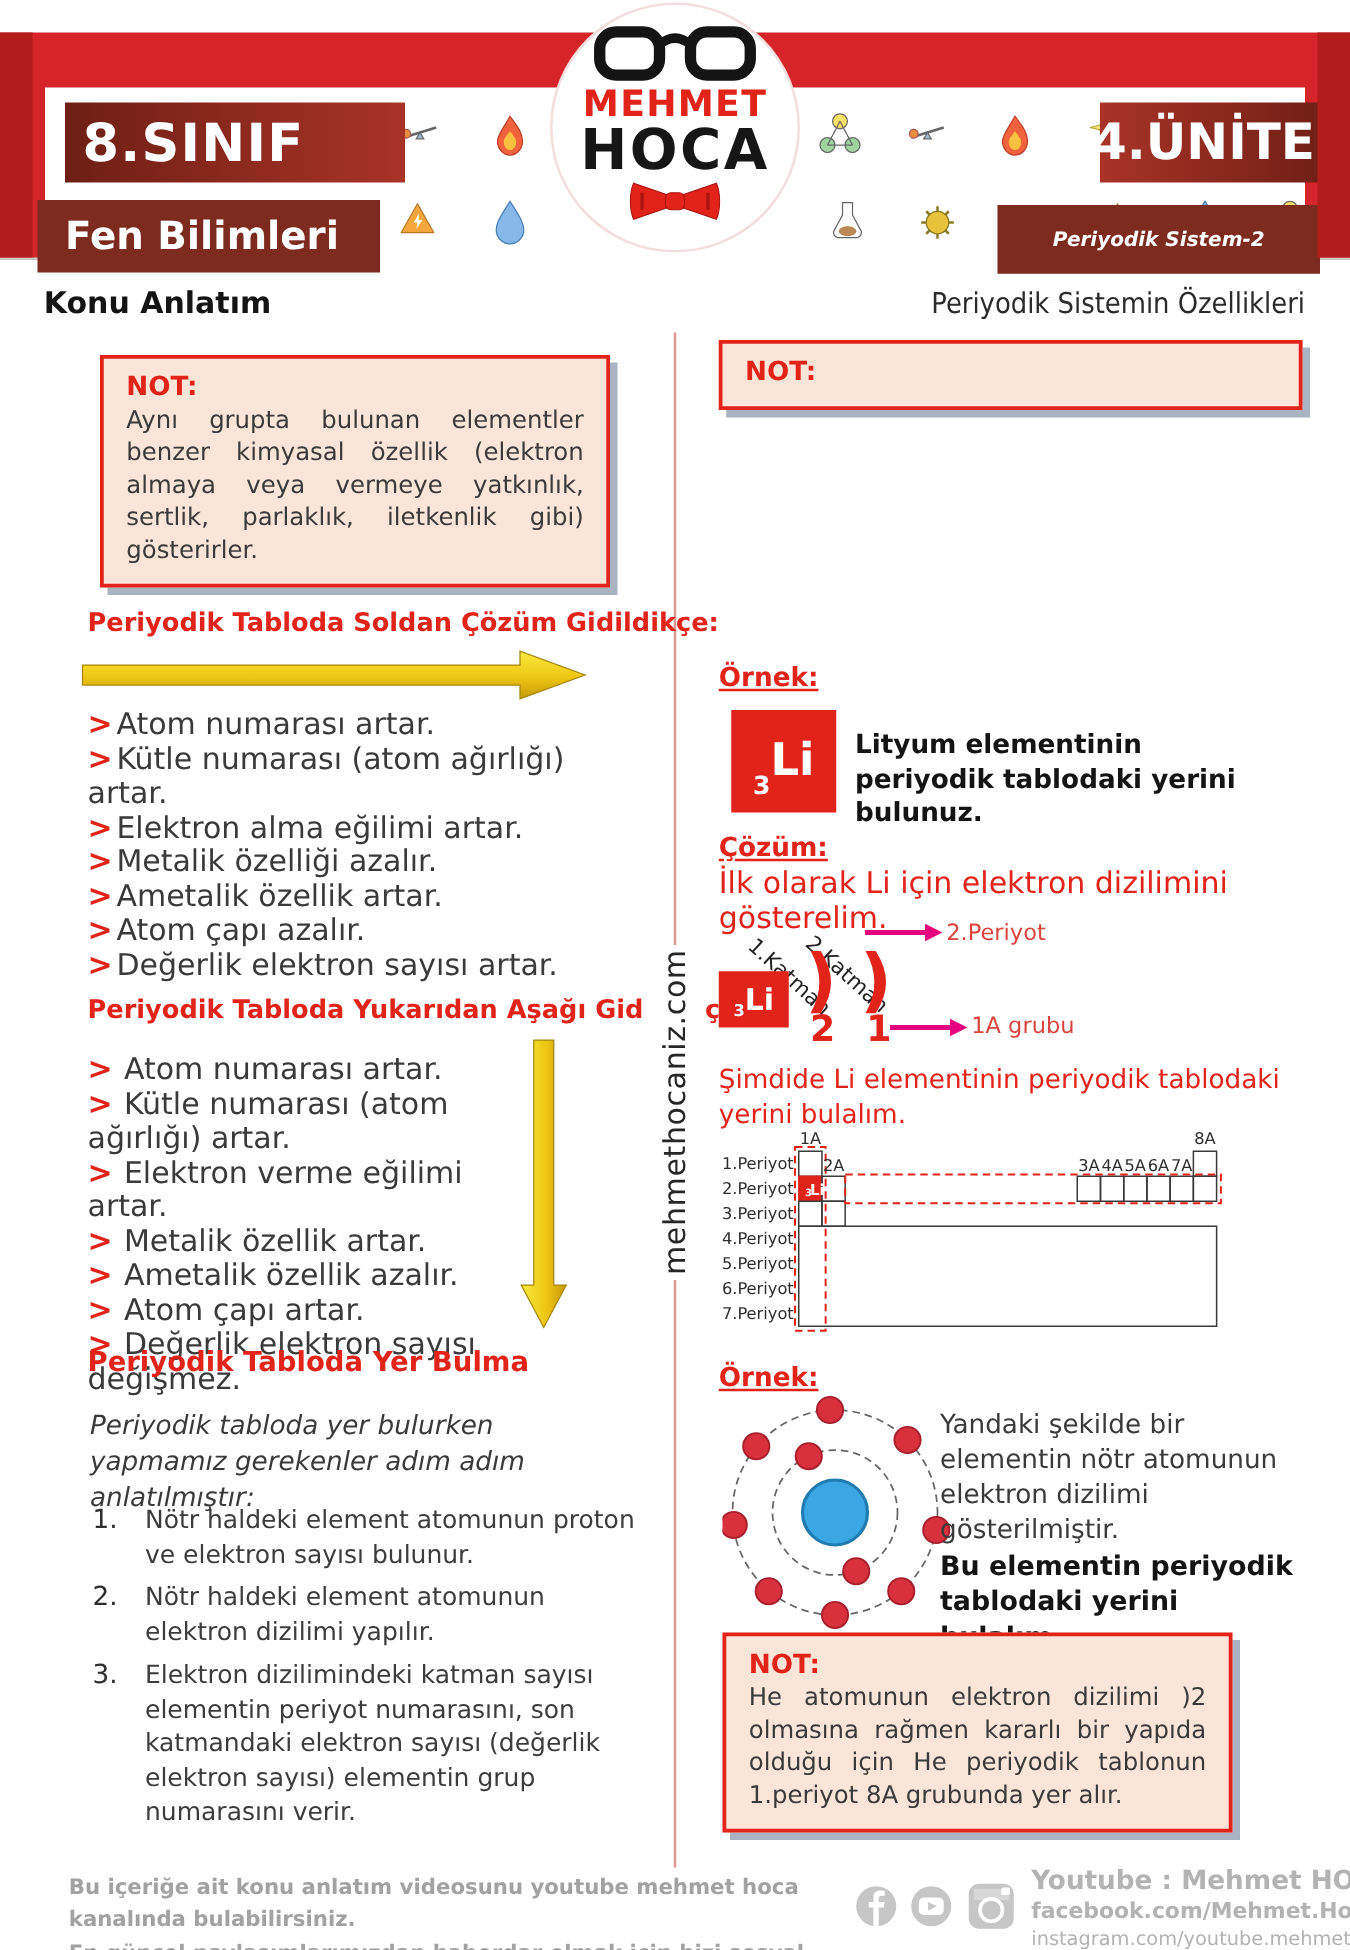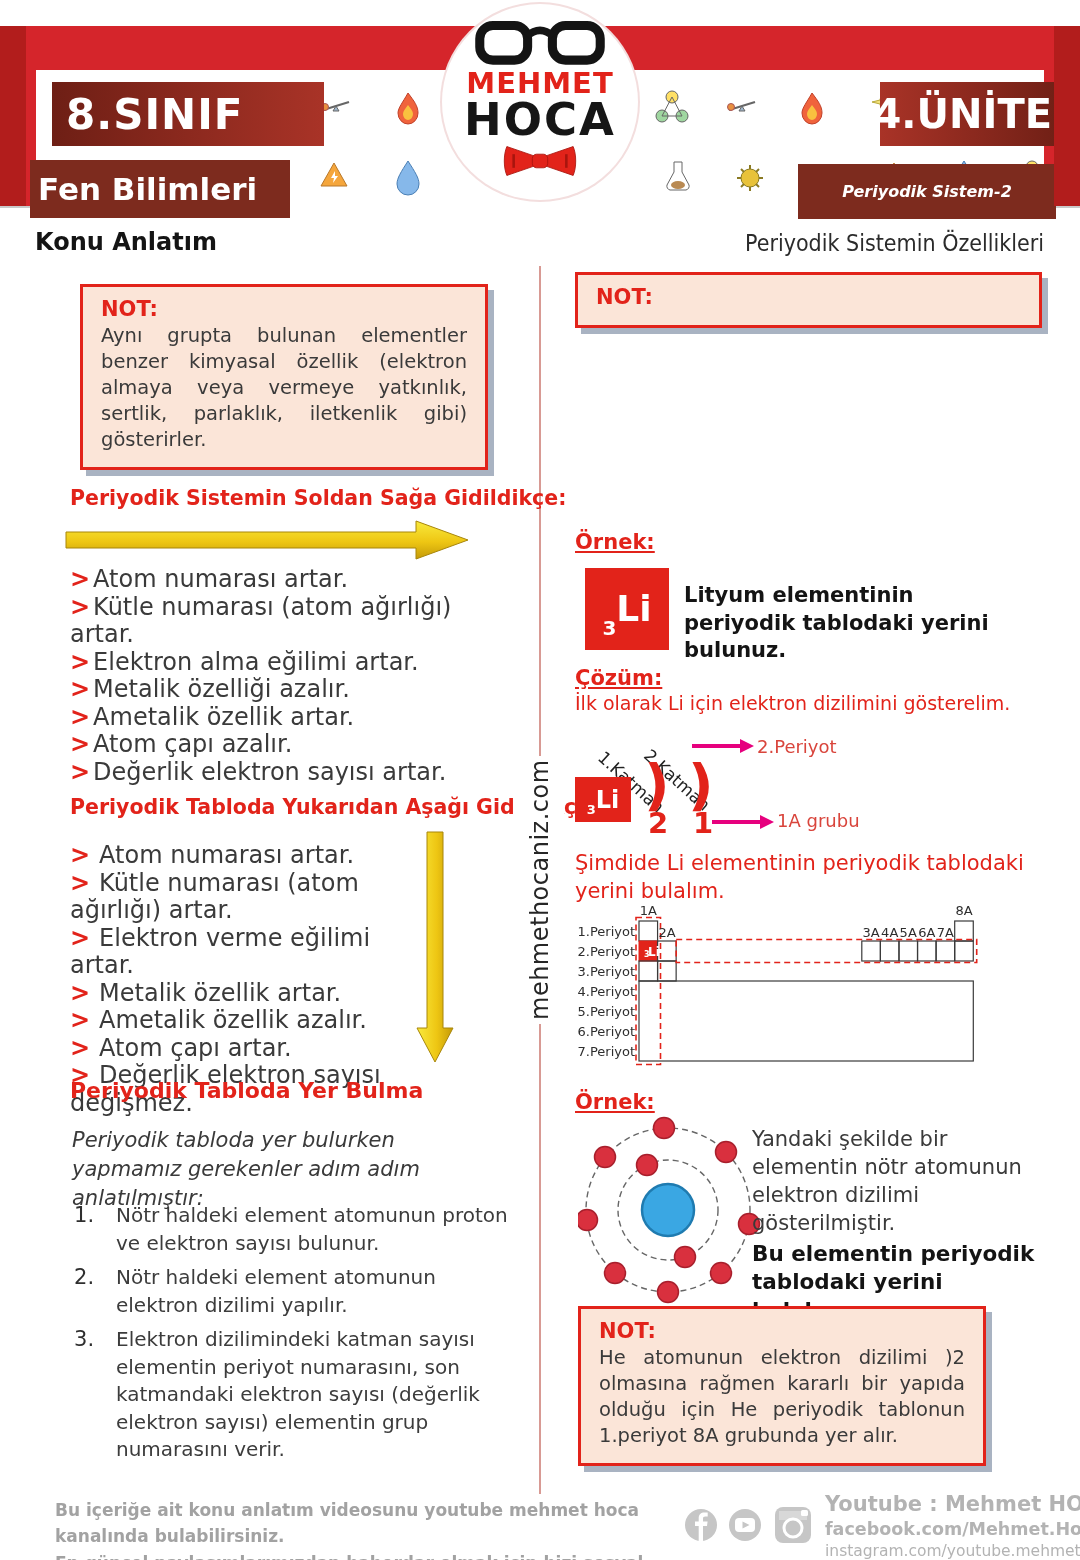--- a/index.html
+++ b/index.html
@@ -6,21 +6,21 @@
   .page{position:relative;width:1080px;height:1560px;background:#ffffff;overflow:hidden;
         font-family:"DejaVu Sans",sans-serif;color:#3c3c3c;}
   
   .band{position:absolute;left:0;top:26px;width:1080px;height:180px;background:#d5252b;border-bottom:2px solid #c9c9c9;}
   .band::before{content:"";position:absolute;left:0;top:0;bottom:0;width:26px;background:#b21d1c;}
   .band::after{content:"";position:absolute;right:0;top:0;bottom:0;width:26px;background:#b21d1c;}
   .doodles{position:absolute;left:36px;top:44px;width:1008px;height:146px;background:#fff;overflow:hidden;}
   .ribbon{position:absolute;color:#fff;font-weight:bold;display:flex;align-items:center;}
   .ribbon-grade{left:30px;top:56px;width:258px;height:64px;background:linear-gradient(90deg,#6e1f15,#a93327);
                 font-size:42px;letter-spacing:1px;padding-left:14px;margin-left:22px;}
-  .ribbon-subject{left:30px;top:134px;width:252px;height:58px;background:#7d2b1e;font-size:31px;padding-left:8px;}
+  .ribbon-subject{left:30px;top:134px;width:252px;height:58px;background:#7d2b1e;font-size:31px;padding-left:22px;}
   .ribbon-unit{left:880px;top:56px;width:172px;height:64px;background:linear-gradient(90deg,#a93327,#6e1f15);
                font-size:40px;justify-content:flex-end;padding-right:14px;}
   .ribbon-topic{left:798px;top:138px;width:258px;height:55px;background:#7d2b1e;font-size:16px;justify-content:center;font-style:italic;}
   .logo{position:absolute;left:442px;top:4px;width:196px;height:196px;border-radius:50%;background:#fff;
         box-shadow:0 0 0 2px #f3dede;display:flex;flex-direction:column;align-items:center;z-index:5;}
   .logo .g{margin-top:12px;}
   .logo .l1{color:#e2231a;font-weight:800;font-size:29px;letter-spacing:1px;line-height:30px;}
   .logo .l2{color:#161616;font-weight:800;font-size:45px;letter-spacing:2px;line-height:44px;}
   
   .title-left{position:absolute;left:35px;top:228px;font-size:24px;font-weight:bold;color:#141414;}
@@ -58,21 +58,21 @@
   .exlabel{position:absolute;color:#e2231a;font-weight:bold;font-size:21px;text-decoration:underline;}
   .ex1{left:575px;top:530px;} .cz{left:575px;top:666px;} .ex2{left:575px;top:1090px;}
   .libox{position:absolute;background:#e2231a;color:#fff;display:flex;align-items:center;justify-content:center;}
   .libox .sub{font-size:20px;align-self:flex-end;margin-bottom:10px;font-weight:bold;}
   .libox .sym{font-size:36px;font-weight:800;line-height:1;}
   .libox-big{left:585px;top:568px;width:84px;height:82px;}
   .libox-sm{left:575px;top:777px;width:56px;height:45px;}
   .libox-sm .sub{font-size:13px;margin-bottom:5px;}
   .libox-sm .sym{font-size:24px;}
   .ex1text{position:absolute;left:684px;top:582px;width:342px;font-size:21px;font-weight:bold;color:#141414;line-height:1.32;}
-  .cztext{position:absolute;left:575px;top:692px;width:470px;font-size:19px;color:#e2231a;}
+  .cztext{position:absolute;left:575px;top:692px;width:470px;font-size:24px;color:#e2231a;}
   .diag-lab{position:absolute;font-size:17px;color:#222;transform:rotate(42deg);transform-origin:left bottom;white-space:nowrap;}
   .dk1{left:594px;top:742px;} .dk2{left:640px;top:740px;}
   .paren{position:absolute;color:#e2231a;font-weight:bold;font-size:56px;line-height:1;}
   .p1{left:644px;top:757px;} .p2{left:688px;top:757px;}
   .pcount{position:absolute;color:#e2231a;font-weight:800;font-size:29px;}
   .c1{left:648px;top:806px;} .c2{left:693px;top:806px;}
   .dredtxt{position:absolute;color:#d9453c;font-size:18px;}
   .t-per{left:757px;top:736px;} .t-grp{left:777px;top:810px;}
   .marrow{position:absolute;}
   .simdide{position:absolute;left:575px;top:850px;width:462px;font-size:21px;color:#e2231a;line-height:1.33;}
@@ -217,21 +217,21 @@
   <div class="title-left">Konu Anlatım</div>
   <div class="title-right">Periyodik Sistemin Özellikleri</div>
   <div class="divider"></div>
   <div class="watermark">mehmethocaniz.com</div>
 
   <div class="notebox nb-l1">
     <div class="nlabel">NOT:</div>
     <div class="ntext">Aynı grupta bulunan elementler benzer kimyasal özellik (elektron almaya veya vermeye yatkınlık, sertlik, parlaklık, iletkenlik gibi) gösterirler.</div>
   </div>
 
-  <div class="redhead h-ltr">Periyodik Sistemin Soldan Sağa Gidildikçe:</div>
+  <div class="redhead h-ltr">Periyodik Tabloda Soldan Çözüm Gidildikçe:</div>
 
   <svg style="position:absolute;left:64px;top:518px;" width="408" height="44">
     <defs>
       <linearGradient id="goldV" x1="0" y1="0" x2="0" y2="1">
         <stop offset="0" stop-color="#f9ea3d"></stop>
           <stop offset="0.55" stop-color="#eec613"></stop>
           <stop offset="1" stop-color="#c49a08"></stop>
       </linearGradient>
     </defs>
     <polygon points="2,14 352,14 352,3 404,22 352,41 352,30 2,30" fill="url(#goldV)" stroke="#a8860b" stroke-width="1"></polygon>

